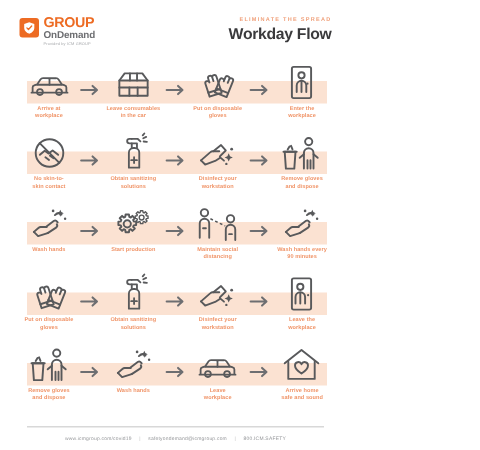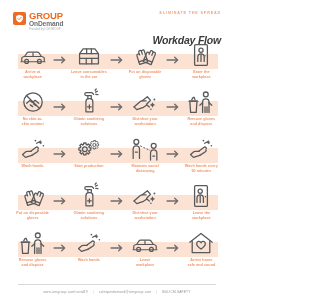--- a/index.html
+++ b/index.html
@@ -42,21 +42,21 @@
     font-size:2.6px; color:#A7A9AC; display:block;
     margin-top:1.5px; letter-spacing:0.1px;
   }
   .title-block { text-align:right; }
   .kicker {
     font-size:3.7px; font-weight:bold; color:#F0A07A;
     letter-spacing:0.85px; display:block;
   }
   .title {
     font-size:10.5px; font-weight:bold; color:#3A3A3C;
-    letter-spacing:-0.2px; display:block; margin-top:19px;font-style:italic;
+    letter-spacing:-0.2px; display:block; margin-top:2px;
   }
 
   
   .rows { padding:0 0 0 0; }
   .row { position:relative; height:47px; }
   .band {
     position:absolute;
     left:18px; right:16px;
     top:14px; height:15px;
     background:#FBE2D2;

